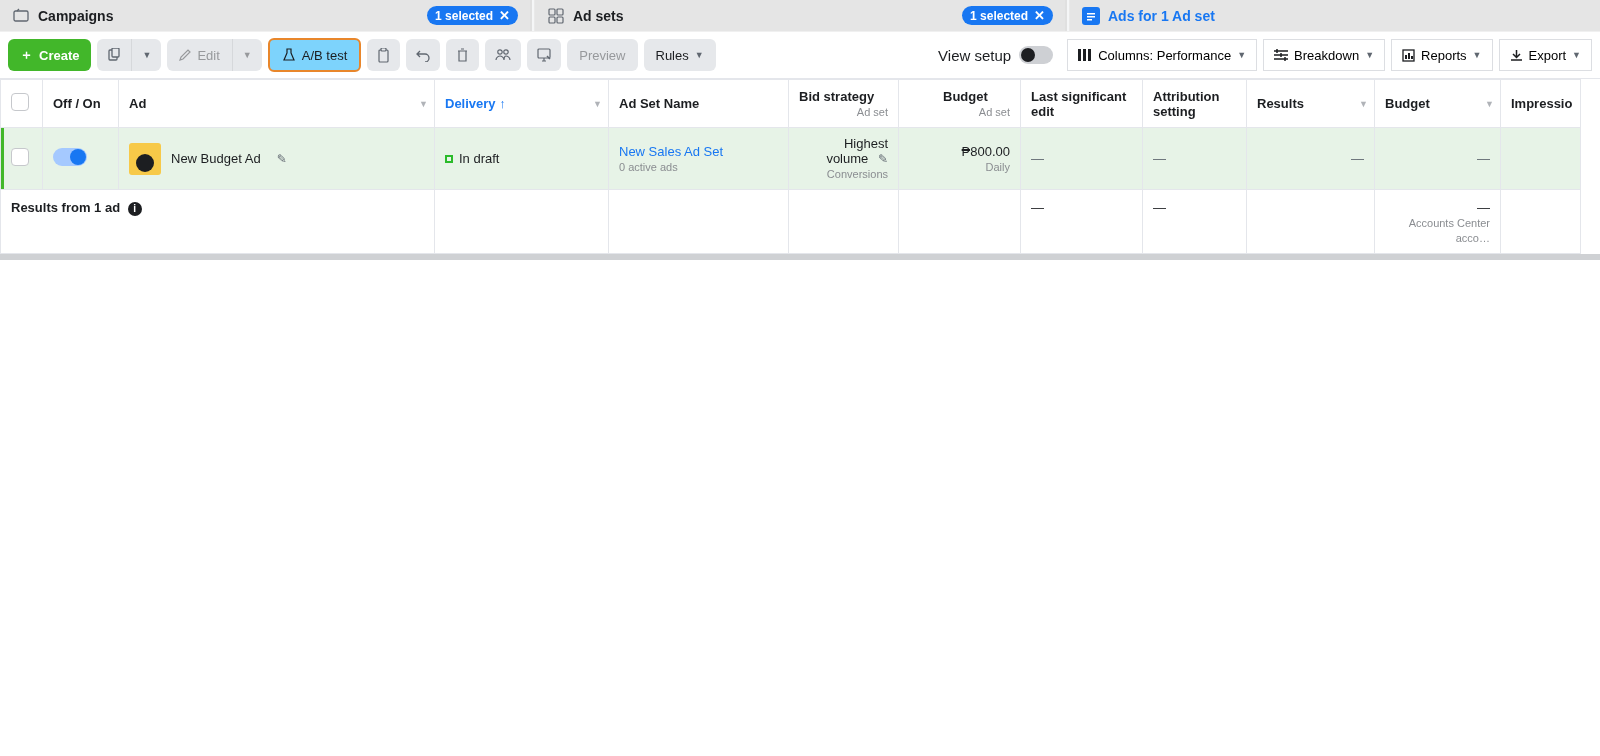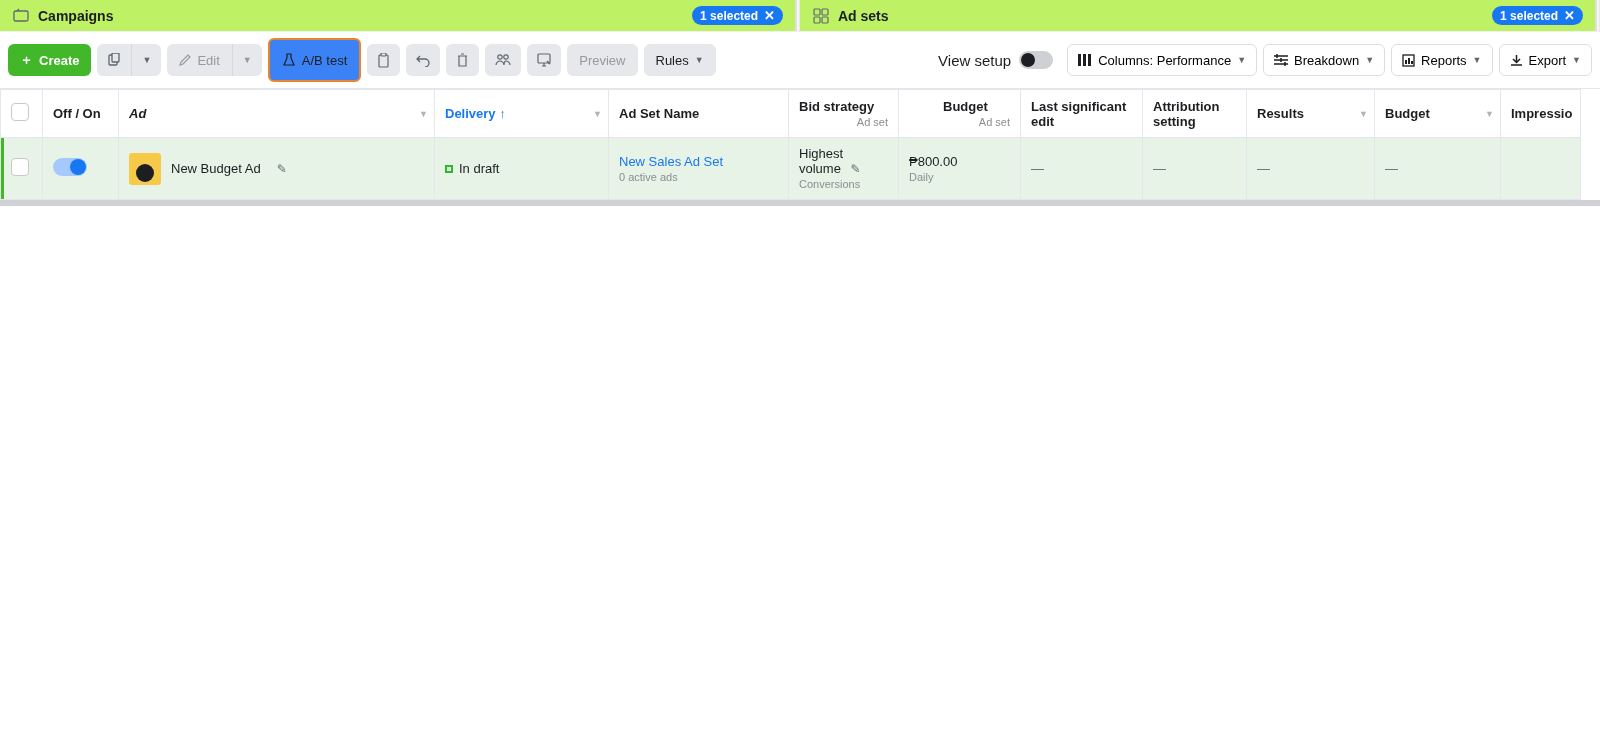--- a/index.html
+++ b/index.html
@@ -1,56 +1,56 @@
 <!DOCTYPE html>
 <html><head>
 <meta charset="utf-8">
 <style>
 * { box-sizing: border-box; margin: 0; padding: 0; }
 body { font-family: -apple-system, BlinkMacSystemFont, "Segoe UI", Helvetica, Arial, sans-serif; font-size: 13px; color: #1c1e21; background: #fff; }
 
 
-.top-tabs { display: flex; align-items: stretch; height: 32px; background: #bef264; border-bottom: 1px solid #f0f0f0; }
+.top-tabs { display: flex; align-items: stretch; height: 32px; background: #e5e5e5; border-bottom: 1px solid #f0f0f0; }
 .tab { display: flex; align-items: center; padding: 0 12px; gap: 8px; border-right: 1px solid #e0e0e0; flex: 1; }
 .tab:last-child { border-right: none; }
 .tab-icon { width: 18px; height: 18px; display: flex; align-items: center; justify-content: center; }
 .tab-label { font-size: 14px; font-weight: 600; color: #1c1e21; }
 .tab.active .tab-label { color: #1877f2; }
 .pill { background: #1877f2; color: #fff; border-radius: 12px; padding: 2px 8px; font-size: 12px; font-weight: 600; display: flex; align-items: center; gap: 6px; margin-left: auto; }
 .pill .x { font-size: 13px; cursor: pointer; }
 .vbar { width: 4px; background: #f5f6f7; border-left: 1px solid #e0e0e0; border-right: 1px solid #e9e9e9; }
 .ads-icon-box { width: 18px; height: 18px; background: #1877f2; border-radius: 3px; display: flex; align-items: center; justify-content: center; }
 
 
 .toolbar { display: flex; align-items: center; padding: 6px 8px; gap: 6px; border-bottom: 1px solid #e4e6eb; background: #fff; }
 .btn { height: 32px; border: none; background: #e6e8eb; border-radius: 6px; padding: 0 12px; display: flex; align-items: center; gap: 6px; font-size: 13px; font-weight: 500; color: #1c1e21; cursor: pointer; }
 .btn.green { background: #42b72a; color: #fff; font-weight: 600; }
 .btn.icon-only { padding: 0 10px; }
 .btn.disabled { color: #97999c; }
-.btn.outlined-highlight { border: 2px solid #e8862b; background: #3b82f6; height: 44px; }
+.btn.outlined-highlight { border: 2px solid #e8862b; background: #7dd3fc; height: 34px; }
 .btn-group { display: flex; }
 .btn-group .btn:first-child { border-radius: 6px 0 0 6px; }
 .btn-group .btn:last-child { border-radius: 0 6px 6px 0; border-left: 1px solid #d6d8db; }
 .spacer { flex: 1; }
 .view-setup { display: flex; align-items: center; gap: 8px; font-size: 15px; color: #1c1e21; padding-right: 8px; }
 .toggle-sm { width: 34px; height: 18px; background: #ced0d4; border-radius: 9px; position: relative; }
 .toggle-sm .knob { width: 14px; height: 14px; background: #1c1e21; border-radius: 50%; position: absolute; top: 2px; left: 2px; }
-.tool-btn { height: 32px; border: 1px solid #dcdee2; background: #fff; border-radius: 6px; padding: 0 10px; display: flex; align-items: center; gap: 6px; font-size: 13px; cursor: pointer; }
+.tool-btn { height: 32px; border: 1px solid #dcdee2; background: #fff; border-radius: 0; padding: 0 10px; display: flex; align-items: center; gap: 6px; font-size: 13px; cursor: pointer; }
 
 
 .table-wrap { overflow-x: auto; border-bottom: 6px solid #cfd1d4; }
 table { border-collapse: collapse; width: 1580px; table-layout: fixed; }
 th, td { border: 1px solid #e4e6eb; padding: 8px 10px; text-align: left; vertical-align: top; font-size: 13px; }
 th { background: #fff; font-weight: 600; color: #1c1e21; height: 48px; vertical-align: middle; position: relative; }
 th.sortable { color: #1877f2; }
 th .subhead { display: block; font-weight: 400; font-size: 11px; color: #8a8d91; text-align: right; margin-top: 2px; }
 th .dd-caret { position: absolute; right: 6px; top: 50%; transform: translateY(-50%); color: #b0b3b8; font-size: 9px; }
 .col-check { width: 42px; }
 .col-onoff { width: 76px; }
-.col-ad { width: 316px; font-style: italic; }
+.col-ad { width: 316px; }
 .col-delivery { width: 174px; }
 .col-adset { width: 180px; }
 .col-bid { width: 110px; }
 .col-budget { width: 122px; padding-left: 44px; }
 .col-edit { width: 122px; }
 .col-attr { width: 104px; }
 .col-results { width: 128px; }
 .col-reach { width: 126px; }
 .col-impr { width: 80px; margin-left: 30px; }
 
@@ -59,21 +59,21 @@
 .checkbox { width: 18px; height: 18px; border: 1px solid #c6c8cc; border-radius: 4px; background: #fff; display: inline-block; }
 .toggle { width: 34px; height: 18px; background: #a5c9ff; border-radius: 10px; position: relative; display: inline-block; }
 .toggle .knob2 { width: 16px; height: 16px; background: #1877f2; border-radius: 50%; position: absolute; top: 1px; right: 1px; }
 .ad-cell { display: flex; align-items: center; gap: 10px; }
 .thumb { width: 32px; height: 32px; background: #f7c948; border-radius: 3px; display: flex; align-items: center; justify-content: center; overflow: hidden; position: relative; }
 .thumb::after { content: ""; position: absolute; bottom: 3px; width: 18px; height: 18px; background: #1c1e21; border-radius: 50%; }
 .ad-name { font-weight: 400; }
 .link { color: #1877f2; }
 .sub-small { font-size: 11px; color: #8a8d91; }
 .status-dot { width: 8px; height: 8px; border: 2px solid #2abb2a; display: inline-block; margin-right: 6px; }
-.right { }
+.right { text-align: right; }
 .dash { color: #606770; }
 tr.summary td { background: #fff; font-size: 13px; height: 50px; vertical-align: top; padding-top:10px;}
 .info-circle { display: inline-flex; width: 14px; height: 14px; background: #1c1e21; color: #fff; border-radius: 50%; align-items: center; justify-content: center; font-size: 10px; font-weight: 700; margin-left: 4px; }
 .pencil { color: #606770; font-size: 12px; margin-left: 6px; }
 </style>
 </head>
 <body>
 
 <div class="top-tabs">
   <div class="tab">
@@ -99,20 +99,30 @@
           <rect x="9" y="9" width="6" height="6" rx="1" fill="none" stroke="#606770" stroke-width="1.2"></rect>
         </svg>
     </span>
     <span class="tab-label">Ad sets</span>
     <span class="pill">
       <span>1 selected</span>
       <span class="x">✕</span>
     </span>
   </div>
   <div class="vbar"></div>
+  <div class="tab active">
+    <span class="ads-icon-box">
+      <svg width="10" height="10" viewBox="0 0 10 10">
+          <rect x="1" y="2" width="8" height="1.5" fill="#fff"></rect>
+          <rect x="1" y="5" width="8" height="1.5" fill="#fff"></rect>
+          <rect x="1" y="8" width="5" height="1.5" fill="#fff"></rect>
+        </svg>
+    </span>
+    <span class="tab-label">Ads for 1 Ad set</span>
+  </div>
 </div>
 
 <div class="toolbar">
   <button class="btn green">
     <span>＋</span>
     <span>Create</span>
   </button>
   <div class="btn-group">
     <button class="btn icon-only">
       <svg width="14" height="14" viewBox="0 0 14 14">
@@ -252,15 +262,27 @@
       <td><span class="status-dot"></span><span>In draft</span></td>
       <td><span class="link">New Sales Ad Set</span><br><span class="sub-small">0 active ads</span></td>
       <td class="right"><span>Highest volume</span> <span class="pencil">✎</span><br><span class="sub-small">Conversions</span></td>
       <td class="right"><span>₱800.00</span><br><span class="sub-small">Daily</span></td>
       <td><span class="dash">—</span></td>
       <td><span class="dash">—</span></td>
       <td class="right"><span class="dash">—</span></td>
       <td class="right"><span class="dash">—</span></td>
       <td></td>
     </tr>
+    <tr class="summary">
+      <td colspan="3" style="border-left:1px solid #e4e6eb;"><b>Results from 1 ad</b> <span class="info-circle">i</span></td>
+      <td></td>
+      <td></td>
+      <td></td>
+      <td></td>
+      <td><span>—</span></td>
+      <td><span>—</span></td>
+      <td></td>
+      <td class="right"><span>—</span><br><span class="sub-small">Accounts Center acco…</span></td>
+      <td></td>
+    </tr>
   </tbody>
 </table>
 </div>
 
 </body></html>

